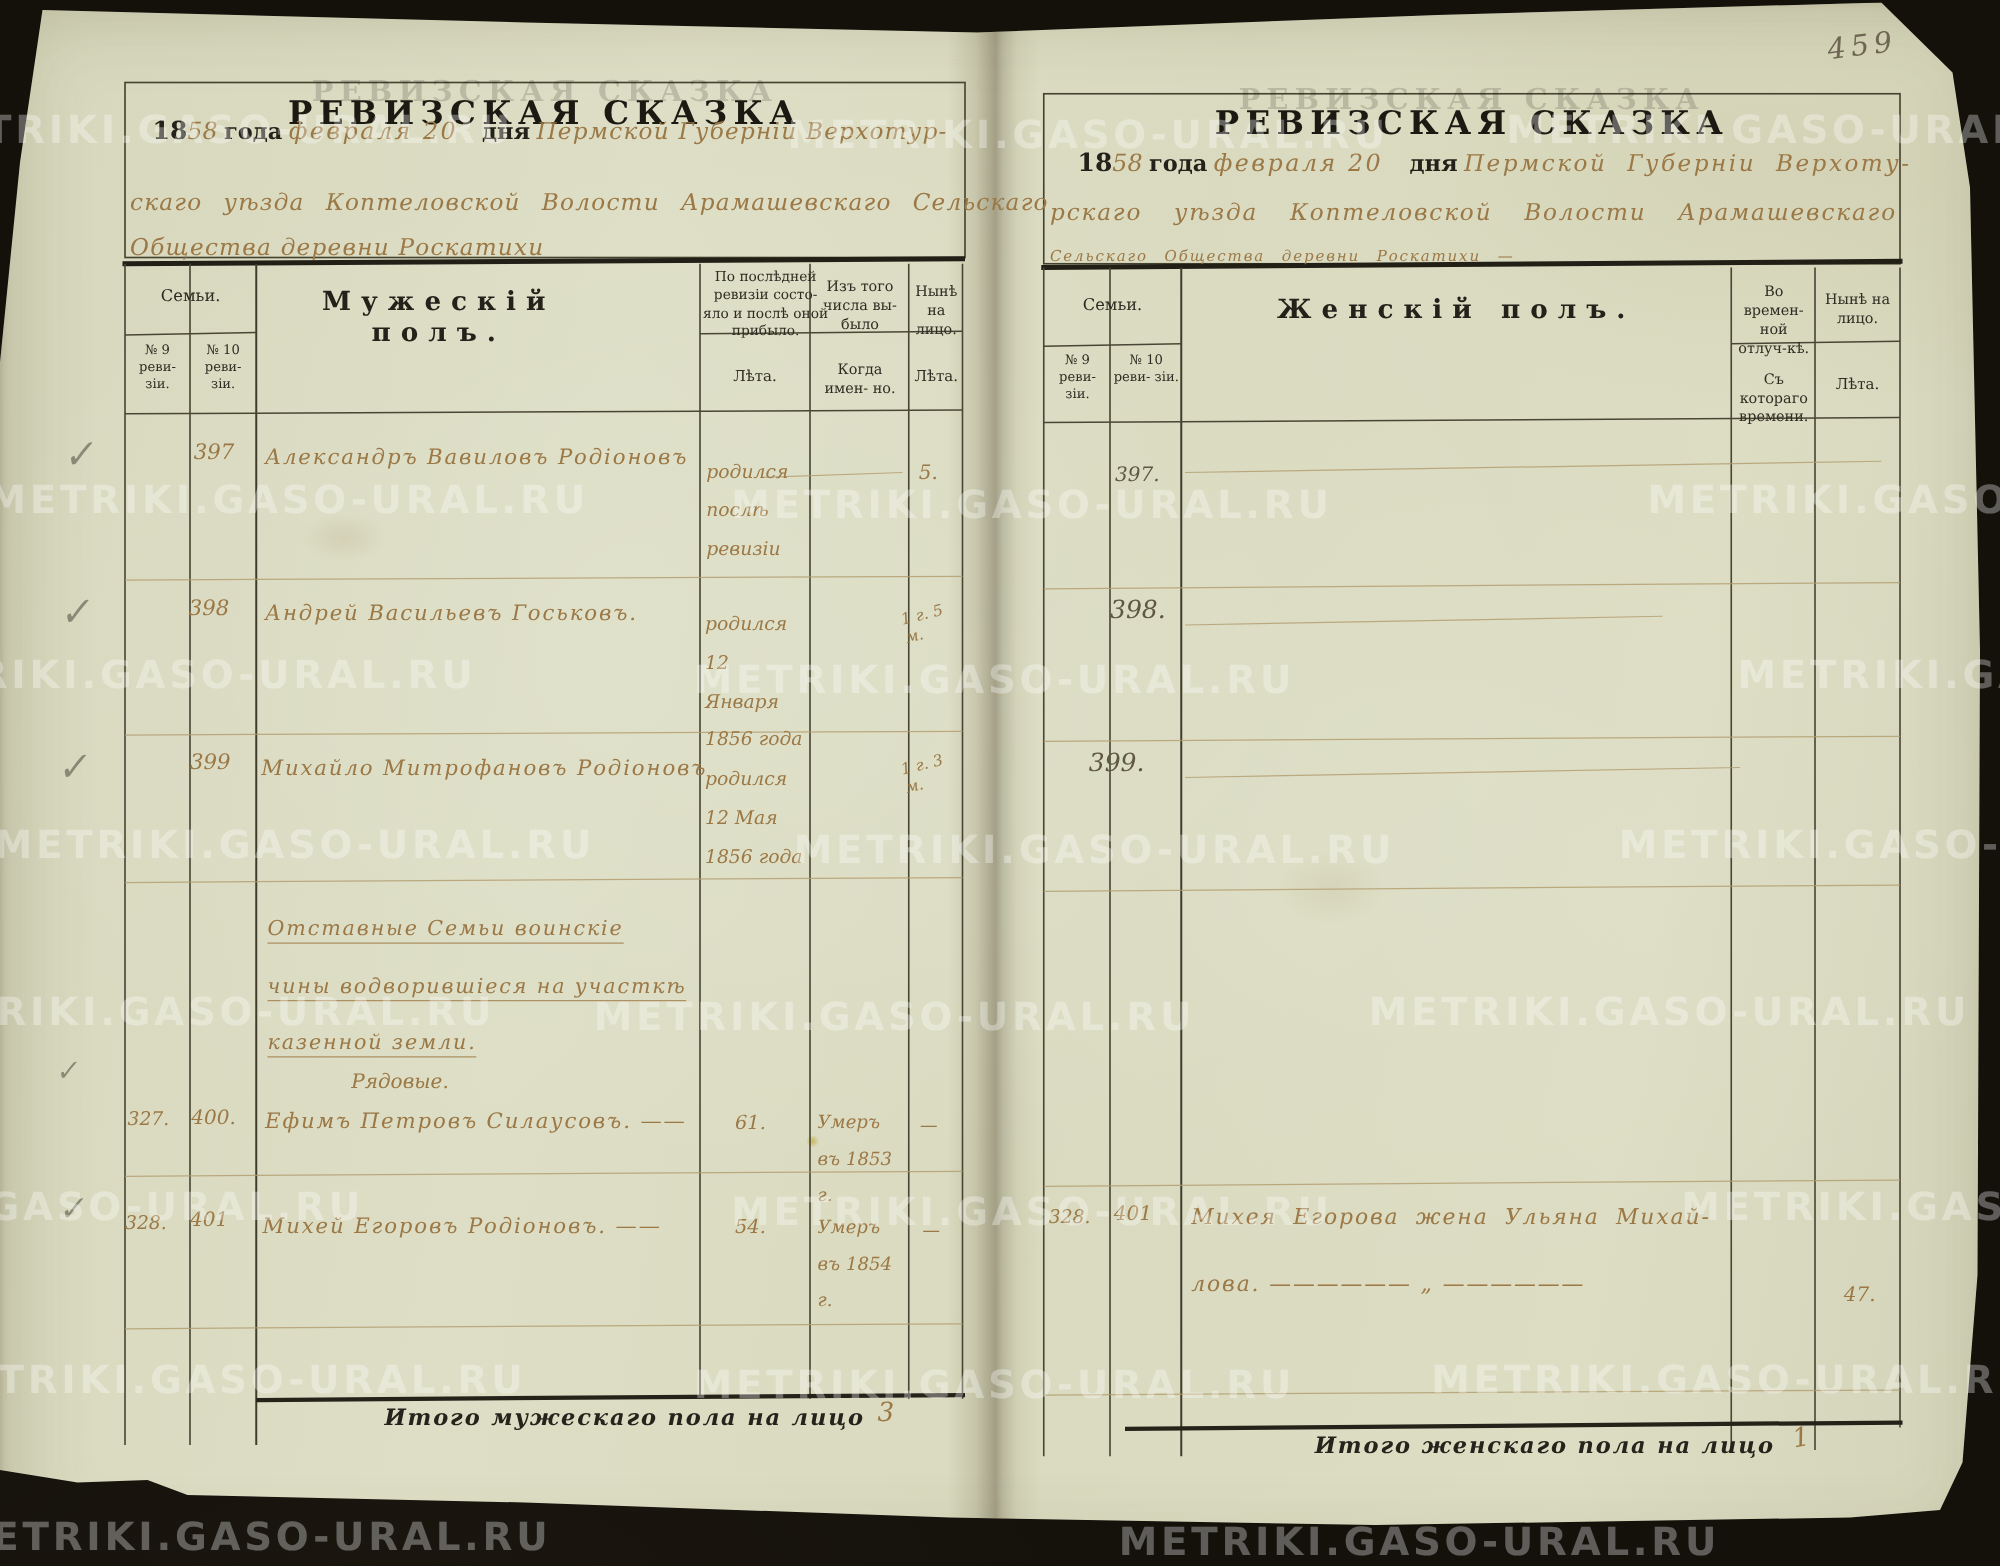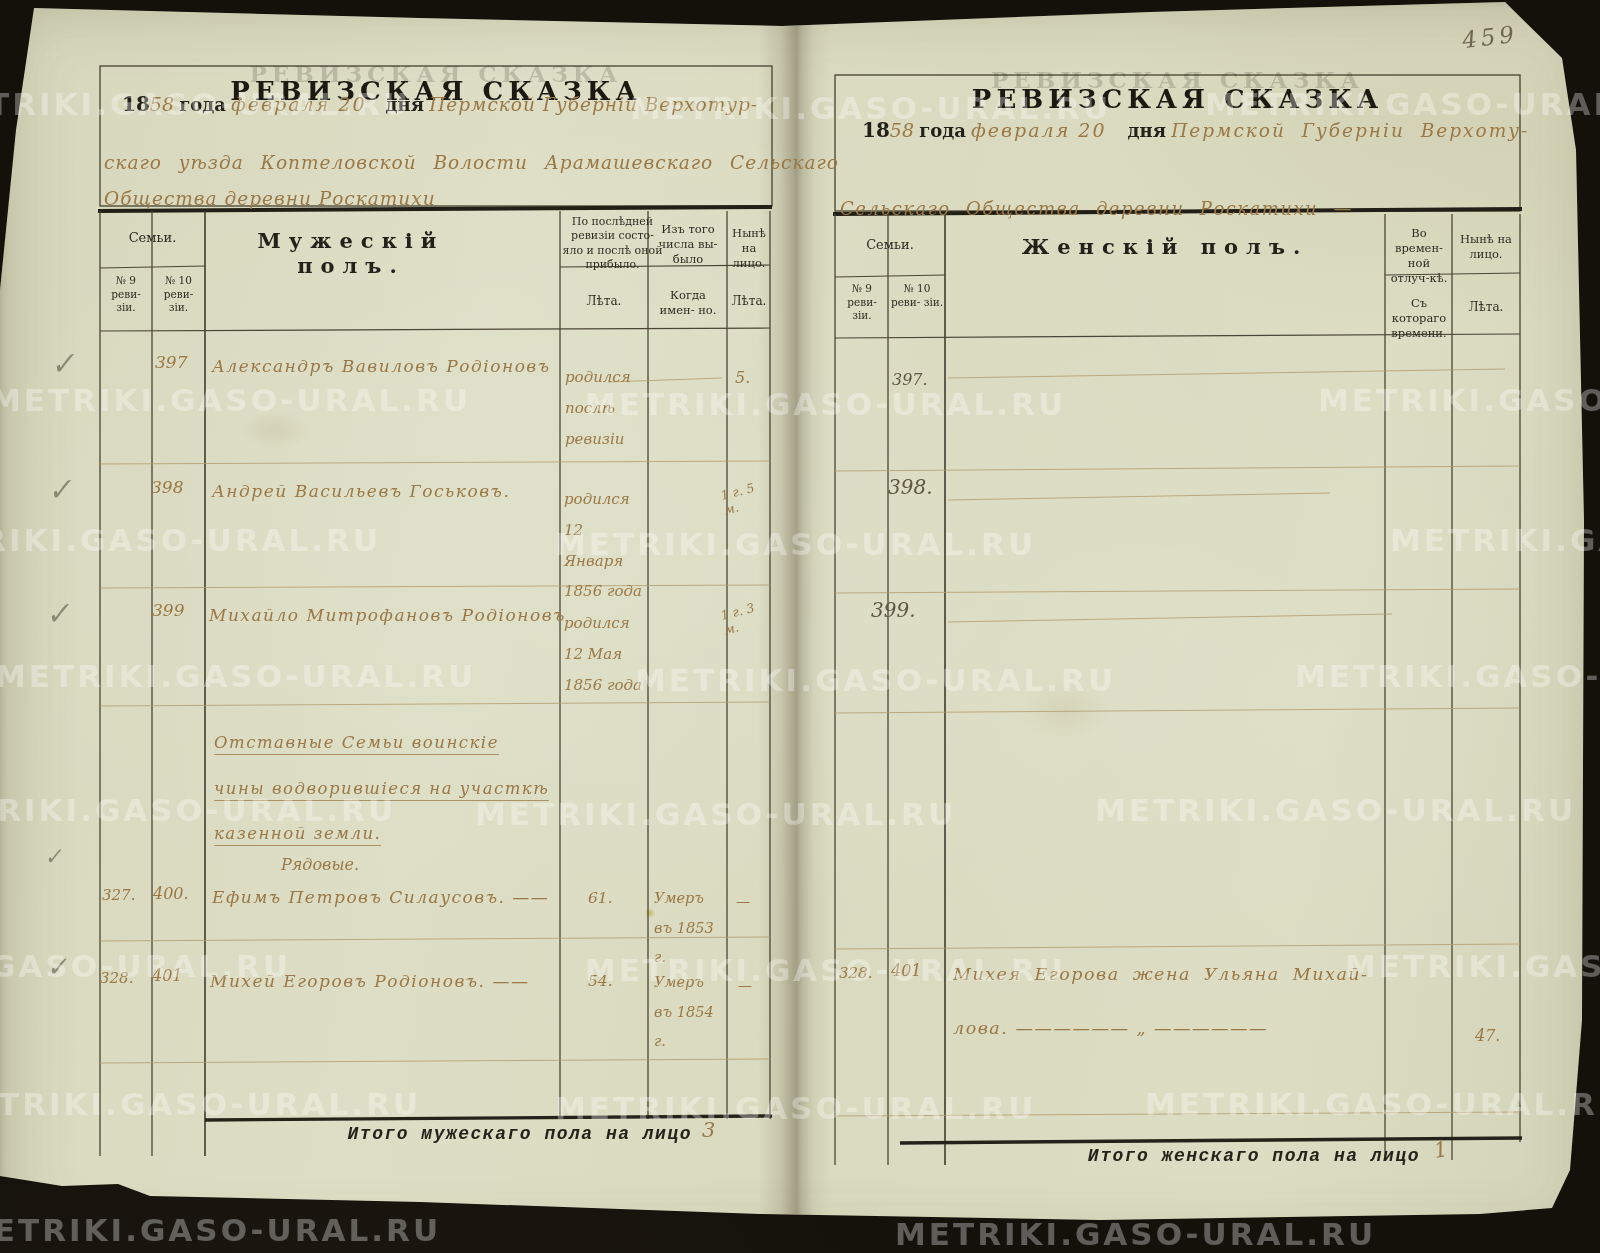--- a/index.html
+++ b/index.html
@@ -25,21 +25,21 @@
     background:linear-gradient(90deg, transparent, rgba(100,88,55,.16) 30%,
       rgba(72,62,36,.38) 52%, rgba(60,52,30,.20) 60%, rgba(130,120,85,.10) 75%, transparent);}
   .blotch{position:absolute;border-radius:50%;pointer-events:none;}
   .title{font-weight:bold;font-size:26px;letter-spacing:5px;color:#1b1912;text-align:center;}
   .ghost{font-weight:bold;font-size:23px;letter-spacing:5px;color:#1b1912;opacity:.17;
          text-align:center;filter:blur(.6px);}
   .colhead{font-size:11.5px;line-height:1.3;text-align:center;color:#2e2b22;}
   .sexhead{font-weight:bold;letter-spacing:8px;font-size:21px;text-align:center;color:#23211a;}
   .bold19{font-weight:bold;font-size:20px;color:#23211a;}
   .total{font-weight:bold;font-style:italic;font-size:18px;letter-spacing:1.5px;color:#25231b;
-         text-align:right;font-family:Liberation Mono, monospace;}
+         text-align:right;}
   
   .hw{font-style:italic;color:#9b7845;}
   .hwd{font-style:italic;color:#5e5742;}
   .pencil{font-style:italic;color:#81816f;opacity:.9;}
   .note{font-size:15px;line-height:2.05;}
   .nowrap{white-space:nowrap;}
   .und{border-bottom:1.2px solid rgba(153,113,58,.7);padding-bottom:2px;display:inline-block;}
   
   .wm{position:absolute;font-family:"DejaVu Sans",sans-serif;font-weight:bold;
       font-size:31px;letter-spacing:3px;color:rgba(255,255,255,.32);
@@ -177,21 +177,22 @@
 
     <div class="abs ghost" style="left:835px;top:66px;width:685px;">РЕВИЗСКАЯ СКАЗКА</div>
     <div class="abs title" style="left:835px;top:84px;width:685px;">РЕВИЗСКАЯ СКАЗКА</div>
     <div class="abs nowrap" style="left:862px;top:118px;">
       <span class="bold19">18</span><span class="hw" style="font-size:19px;">58</span>
       <span class="bold19" style="font-size:18px;">года</span>
       <span class="hw" style="font-size:19px;letter-spacing:2px;">февраля 20</span>
       <span class="bold19" style="font-size:18px;margin-left:16px;">дня</span>
       <span class="hw" style="font-size:18.5px;letter-spacing:2px;word-spacing:8px;">Пермской Губерніи Верхоту-</span>
     </div>
-    <div class="abs hw nowrap" style="left:840px;top:198px;font-size:18px;letter-spacing:1.5px;word-spacing:8px;">Сельскаго Общества деревни Роскатихи —</div>
+    <div class="abs hw nowrap" style="left:840px;top:160px;font-size:18.5px;letter-spacing:1.5px;word-spacing:18px;">рскаго уѣзда Коптеловской Волости Арамашевскаго</div>
+    <div class="abs hw nowrap" style="left:840px;top:198px;font-size:12px;letter-spacing:1.5px;word-spacing:8px;">Сельскаго Общества деревни Роскатихи —</div>
 
     <div class="abs colhead" style="left:835px;top:237px;width:110px;font-size:13px;">Семьи.</div>
     <div class="abs sexhead" style="left:945px;top:234px;width:440px;">Женскій полъ.</div>
     <div class="abs colhead" style="left:1387px;top:226px;width:64px;">Во времен-ной отлуч-кѣ.</div>
     <div class="abs colhead" style="left:1455px;top:232px;width:62px;">Нынѣ на лицо.</div>
     <div class="abs colhead" style="left:836px;top:282px;width:52px;font-size:10.5px;">№ 9 реви- зіи.</div>
     <div class="abs colhead" style="left:889px;top:282px;width:56px;font-size:10.5px;">№ 10 реви- зіи.</div>
     <div class="abs colhead" style="left:1387px;top:296px;width:64px;">Съ котораго времени.</div>
     <div class="abs colhead" style="left:1455px;top:300px;width:62px;font-size:12px;">Лѣта.</div>
 

